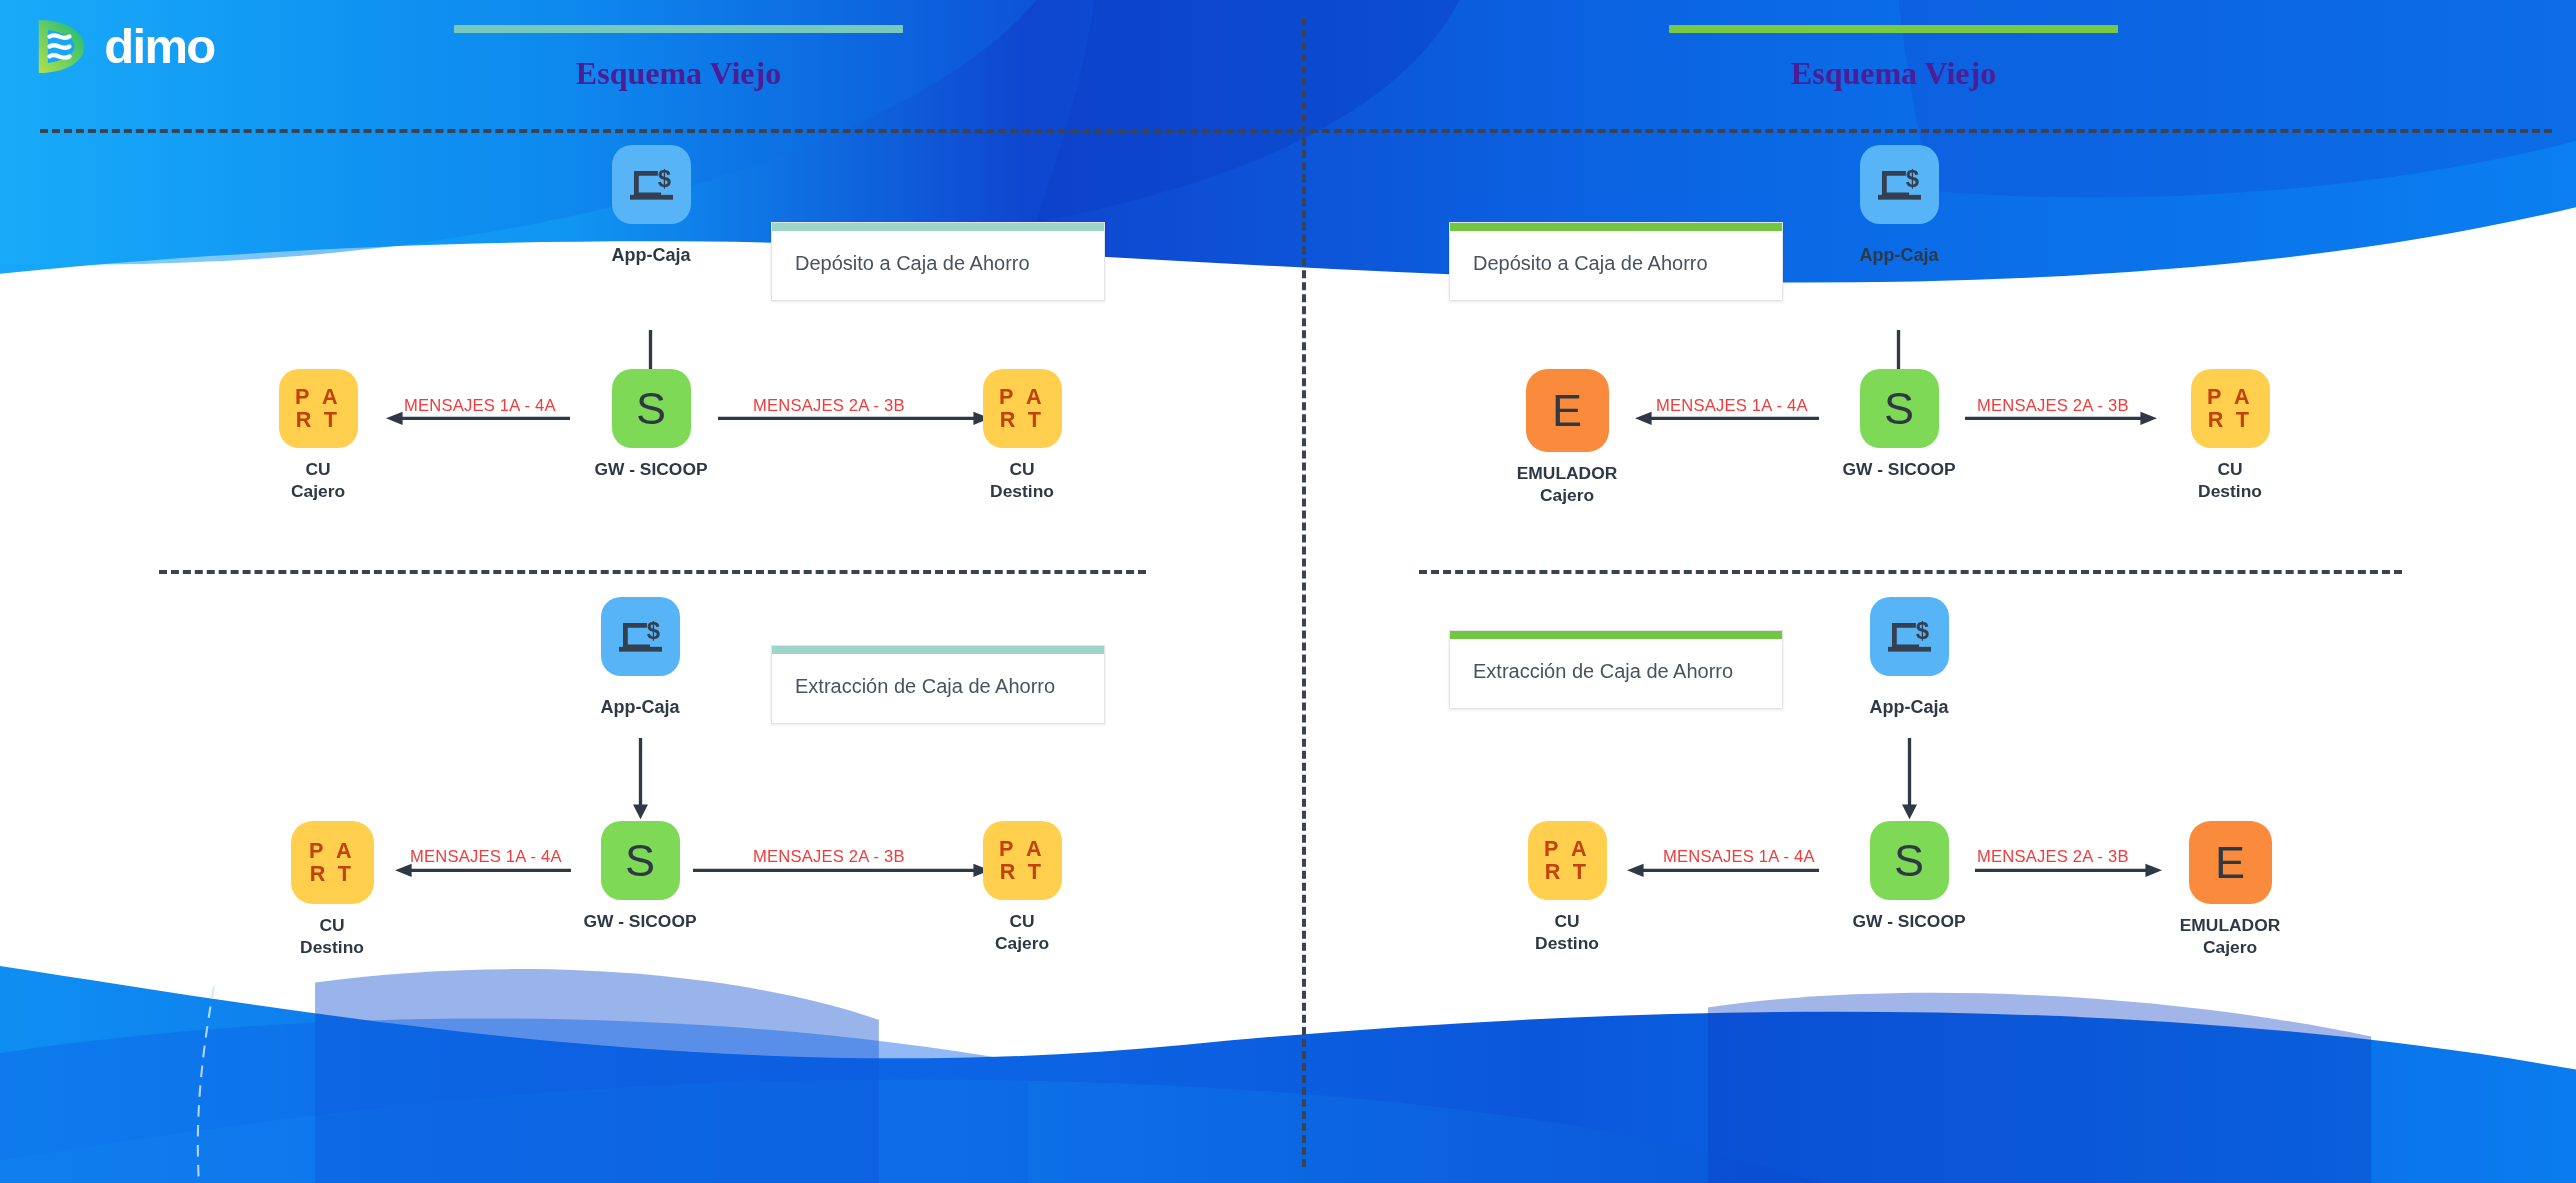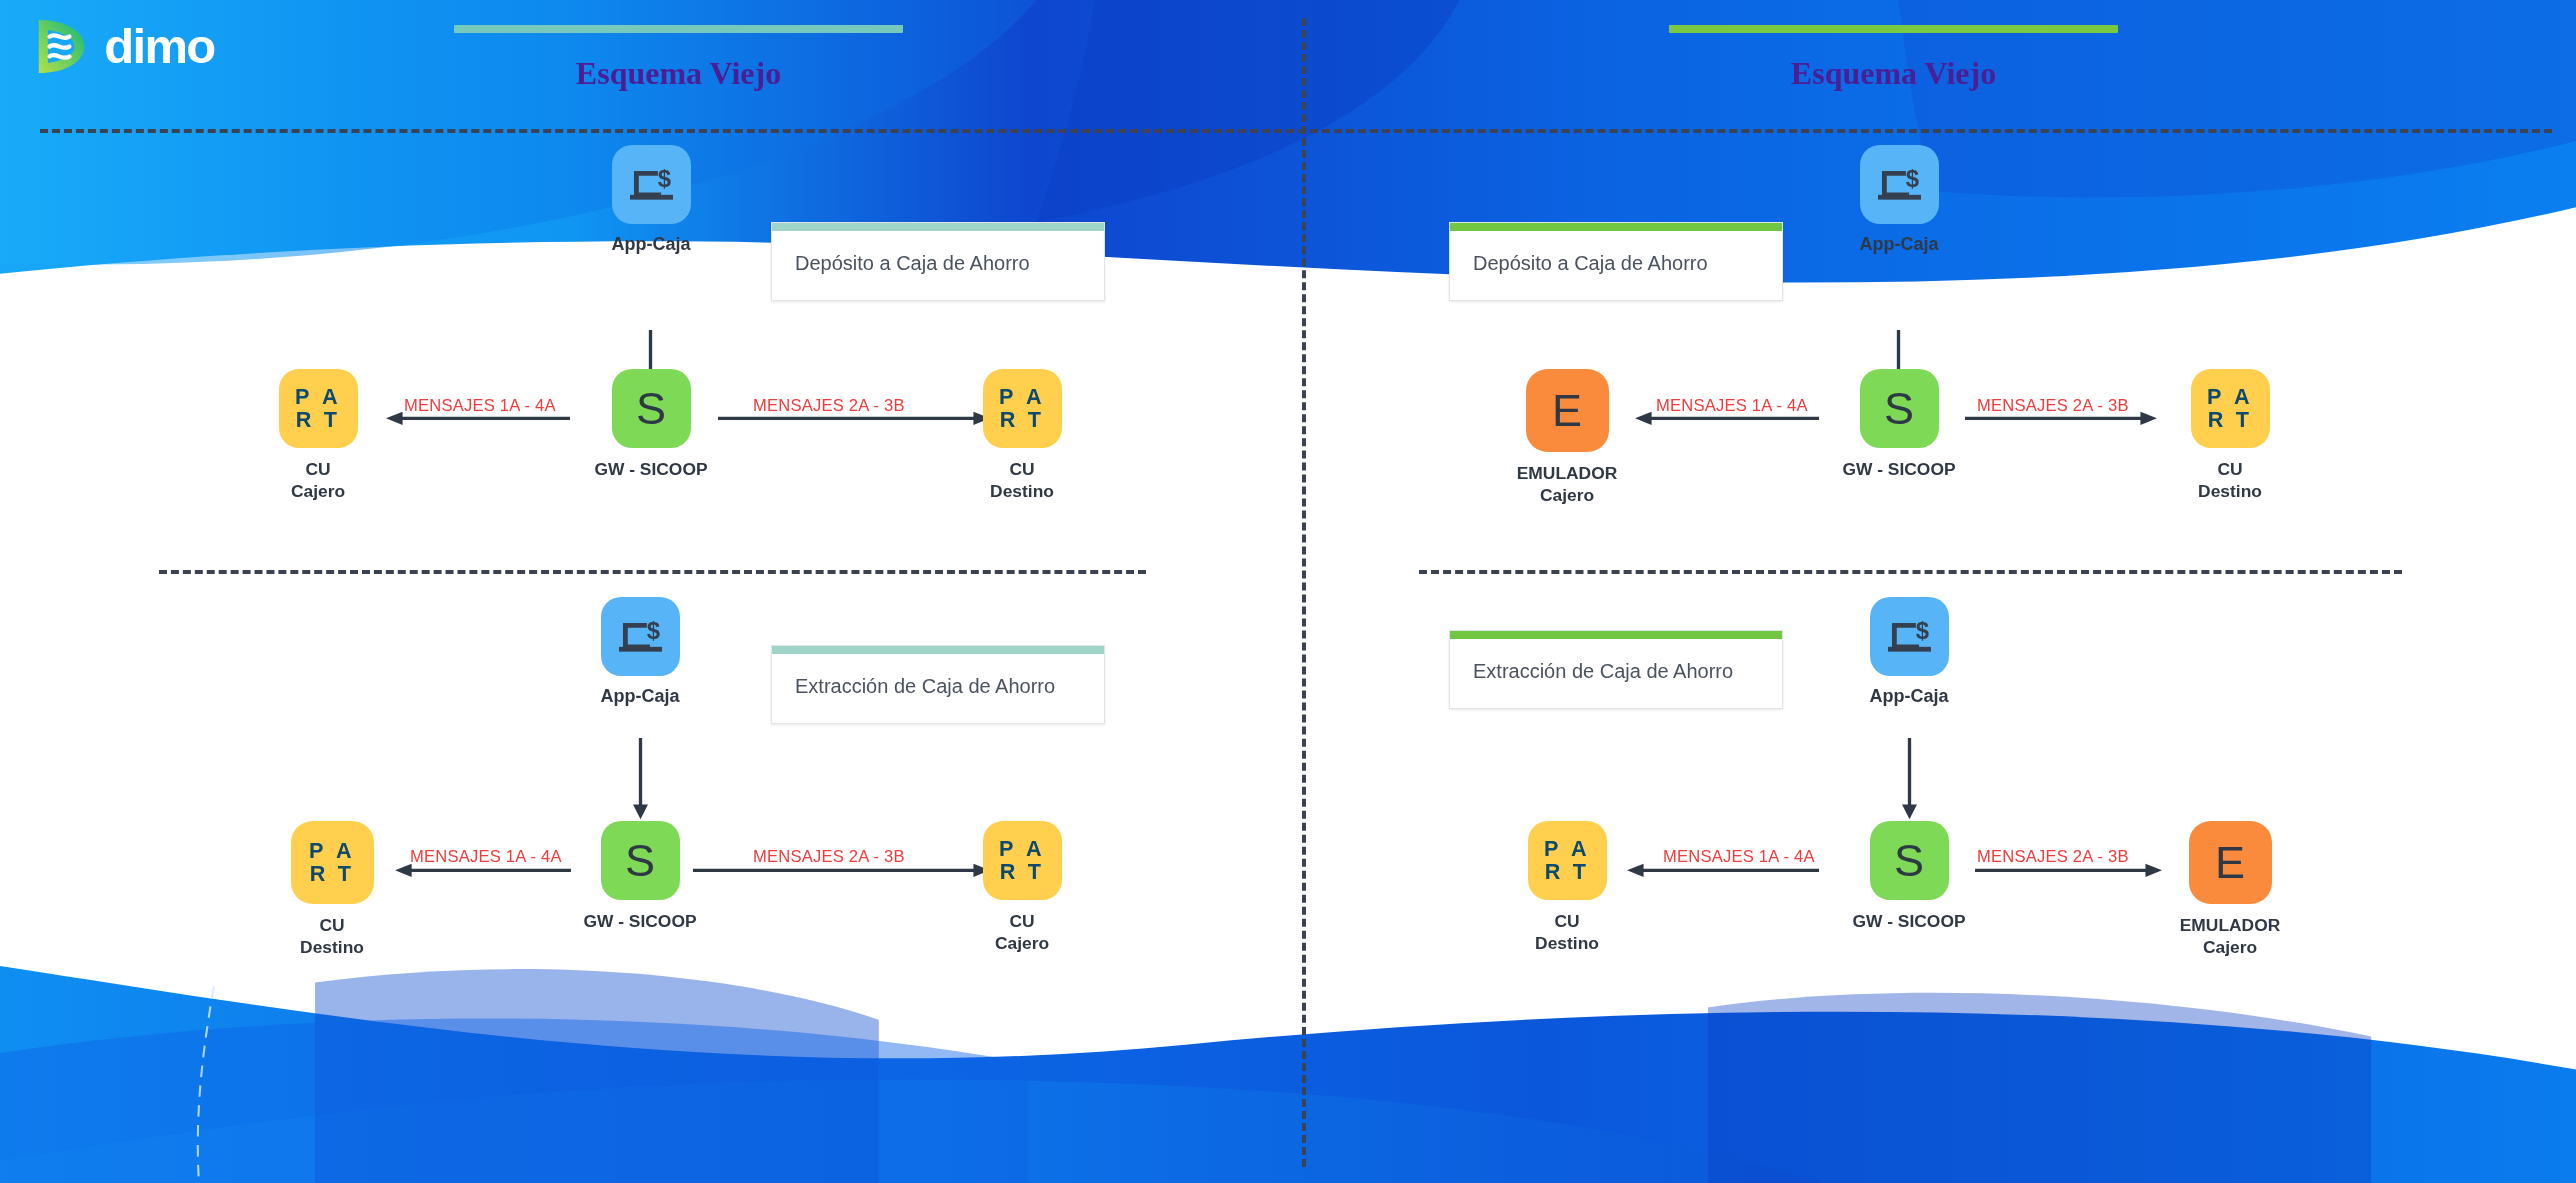--- a/index.html
+++ b/index.html
@@ -26,24 +26,24 @@
   
   .dash-h{position:absolute;height:0;border-top:4.1px dashed #3b4252;z-index:5;}
   .dash-v{position:absolute;width:0;border-left:4.1px dashed #3b4252;z-index:5;}
 
   
   .node{position:absolute;z-index:4;width:166px;text-align:center;}
   .chip{width:79px;height:79px;border-radius:20px;margin:0 auto;
         display:flex;align-items:center;justify-content:center;}
   .chip.big{width:83px;height:83px;border-radius:21.6px;}
   .chip-letter{font-size:45px;font-weight:400;color:#2f3845;line-height:1;}
-  .chip-part{font-size:21.6px;font-weight:700;color:#0c4a6e;line-height:1.05;letter-spacing:3.3px;}
+  .chip-part{font-size:21.6px;font-weight:700;color:#c2410c;line-height:1.05;letter-spacing:3.3px;}
   .node-label{margin-top:10px;font-size:17.4px;font-weight:700;line-height:1.28;color:#2f3845;
               white-space:pre-line;}
-  .app-label{margin-top:10px;font-size:18px;font-weight:700;color:#2f3845;}
+  .app-label{margin-top:21px;font-size:18px;font-weight:700;color:#2f3845;}
 
   
   .laptop{width:51px;height:43px;position:relative;}
 
   
   .arrow-h{position:absolute;z-index:3;height:33px;}
   .arrow-h svg{display:block;}
   .msg{position:absolute;z-index:5;color:#f03c3c;font-size:16.6px;white-space:nowrap;
        letter-spacing:0.2px;}
   .arrow-v{position:absolute;z-index:3;}

